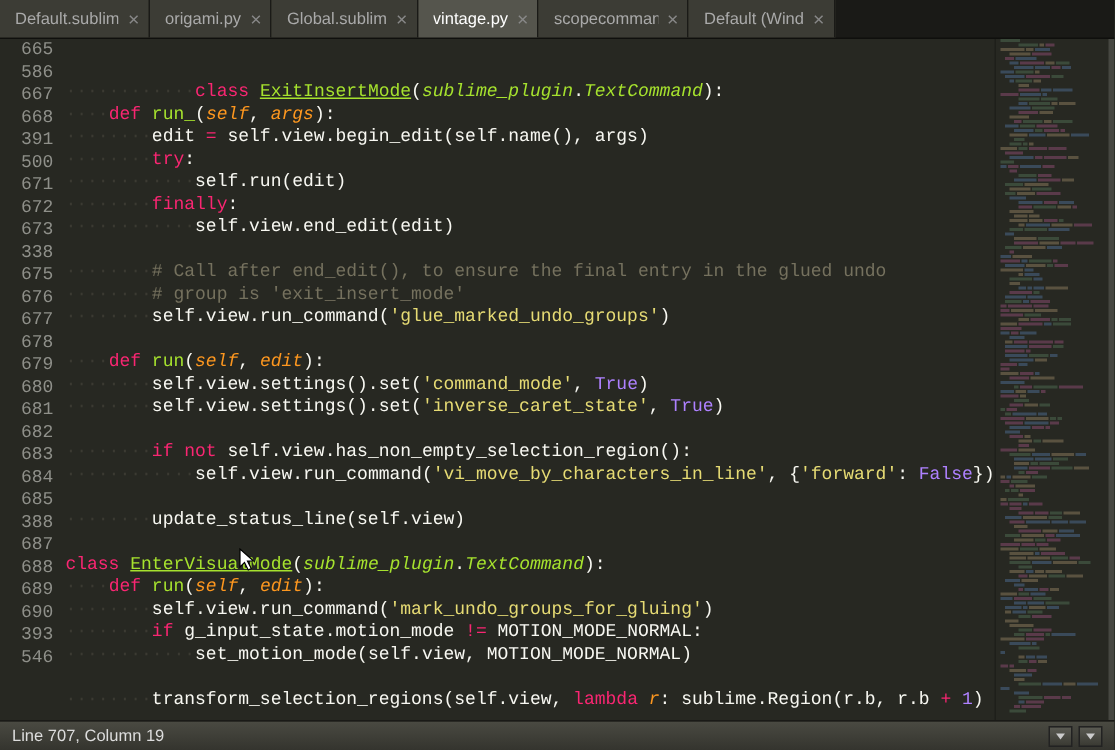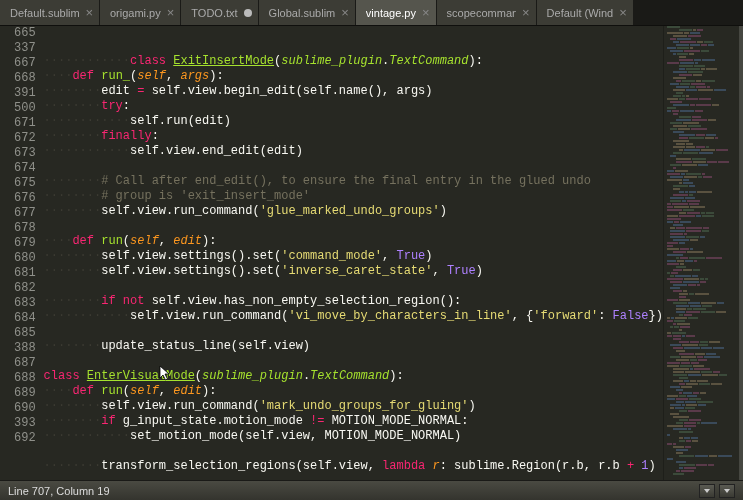--- a/index.html
+++ b/index.html
@@ -137,24 +137,20 @@
 <body>
 
 <div class="tabs" id="tabs">
     <div class="tab">
       <span class="tab-label">Default.sublim</span>
       <span class="tab-close">×</span>
     </div>
     <div class="tab">
       <span class="tab-label">origami.py</span>
       <span class="tab-close">×</span>
-    </div>
-    <div class="tab">
-      <span class="tab-label">TODO.txt</span>
-      <span class="tab-dirty"></span>
     </div>
     <div class="tab">
       <span class="tab-label">Global.sublim</span>
       <span class="tab-close">×</span>
     </div>
     <div class="tab active">
       <span class="tab-label">vintage.py</span>
       <span class="tab-close">×</span>
     </div>
     <div class="tab">
@@ -163,47 +159,47 @@
     </div>
     <div class="tab">
       <span class="tab-label">Default (Wind</span>
       <span class="tab-close">×</span>
     </div>
   </div>
 
 <div class="editor">
   <div class="gutter" id="gutter">
       <div class="line">665</div>
-      <div class="line">337</div>
+      <div class="line">586</div>
       <div class="line">667</div>
       <div class="line">668</div>
       <div class="line">391</div>
       <div class="line">500</div>
       <div class="line">671</div>
       <div class="line">672</div>
       <div class="line">673</div>
-      <div class="line">674</div>
+      <div class="line">338</div>
       <div class="line">675</div>
       <div class="line">676</div>
       <div class="line">677</div>
       <div class="line">678</div>
       <div class="line">679</div>
       <div class="line">680</div>
       <div class="line">681</div>
       <div class="line">682</div>
       <div class="line">683</div>
       <div class="line">684</div>
       <div class="line">685</div>
       <div class="line">388</div>
       <div class="line">687</div>
       <div class="line">688</div>
       <div class="line">689</div>
       <div class="line">690</div>
       <div class="line">393</div>
-      <div class="line">692</div>
+      <div class="line">546</div>
     </div>
   <div class="code" id="code">
     <div class="line"><span class="ws">············</span><span class="kw">class</span> <span class="cls">ExitInsertMode</span>(<span class="inh">sublime_plugin</span>.<span class="inh">TextCommand</span>):</div><div class="line"><span class="ws">····</span><span class="kw">def</span> <span class="fn">run_</span>(<span class="arg">self</span>, <span class="arg">args</span>):</div><div class="line"><span class="ws">········</span>edit <span class="op">=</span> self.view.begin_edit(self.name(), args)</div><div class="line"><span class="ws">········</span><span class="kw">try</span>:</div><div class="line"><span class="ws">············</span>self.run(edit)</div><div class="line"><span class="ws">········</span><span class="kw">finally</span>:</div><div class="line"><span class="ws">············</span>self.view.end_edit(edit)</div><div class="line"><span class="ws"></span></div><div class="line"><span class="ws">········</span><span class="cmt"># Call after end_edit(), to ensure the final entry in the glued undo</span></div><div class="line"><span class="ws">········</span><span class="cmt"># group is 'exit_insert_mode'</span></div><div class="line"><span class="ws">········</span>self.view.run_command(<span class="str">'glue_marked_undo_groups'</span>)</div><div class="line"><span class="ws"></span></div><div class="line"><span class="ws">····</span><span class="kw">def</span> <span class="fn">run</span>(<span class="arg">self</span>, <span class="arg">edit</span>):</div><div class="line"><span class="ws">········</span>self.view.settings().set(<span class="str">'command_mode'</span>, <span class="const">True</span>)</div><div class="line"><span class="ws">········</span>self.view.settings().set(<span class="str">'inverse_caret_state'</span>, <span class="const">True</span>)</div><div class="line"><span class="ws"></span></div><div class="line"><span class="ws">········</span><span class="kw">if</span> <span class="kw">not</span> self.view.has_non_empty_selection_region():</div><div class="line"><span class="ws">············</span>self.view.run_command(<span class="str">'vi_move_by_characters_in_line'</span>, {<span class="str">'forward'</span>: <span class="const">False</span>})</div><div class="line"><span class="ws"></span></div><div class="line"><span class="ws">········</span>update_status_line(self.view)</div><div class="line"><span class="ws"></span></div><div class="line"><span class="ws"></span><span class="kw">class</span> <span class="cls">EnterVisualMode</span>(<span class="inh">sublime_plugin</span>.<span class="inh">TextCommand</span>):</div><div class="line"><span class="ws">····</span><span class="kw">def</span> <span class="fn">run</span>(<span class="arg">self</span>, <span class="arg">edit</span>):</div><div class="line"><span class="ws">········</span>self.view.run_command(<span class="str">'mark_undo_groups_for_gluing'</span>)</div><div class="line"><span class="ws">········</span><span class="kw">if</span> g_input_state.motion_mode <span class="op">!=</span> MOTION_MODE_NORMAL:</div><div class="line"><span class="ws">············</span>set_motion_mode(self.view, MOTION_MODE_NORMAL)</div><div class="line"><span class="ws"></span></div><div class="line"><span class="ws">········</span>transform_selection_regions(self.view, <span class="kw">lambda</span> <span class="arg">r</span>: sublime.Region(r.b, r.b <span class="op">+</span> <span class="const">1</span>) <span class="kw">i</span></div><svg class="cursor" viewBox="0 0 14 18">
       <path d="M1 1 L1 13 L4 10 L6.5 15 L8.5 14 L6 9 L10 9 Z" fill="#fff" stroke="#000" stroke-width="0.8"></path>
     </svg>
   </div>
   <div class="minimap" id="minimap">
       <div class="minimap-line">
         <div class="mm-seg" style="width: 0px;"></div>
         <div class="mm-seg mm-a" style="width: 13px;"></div>

